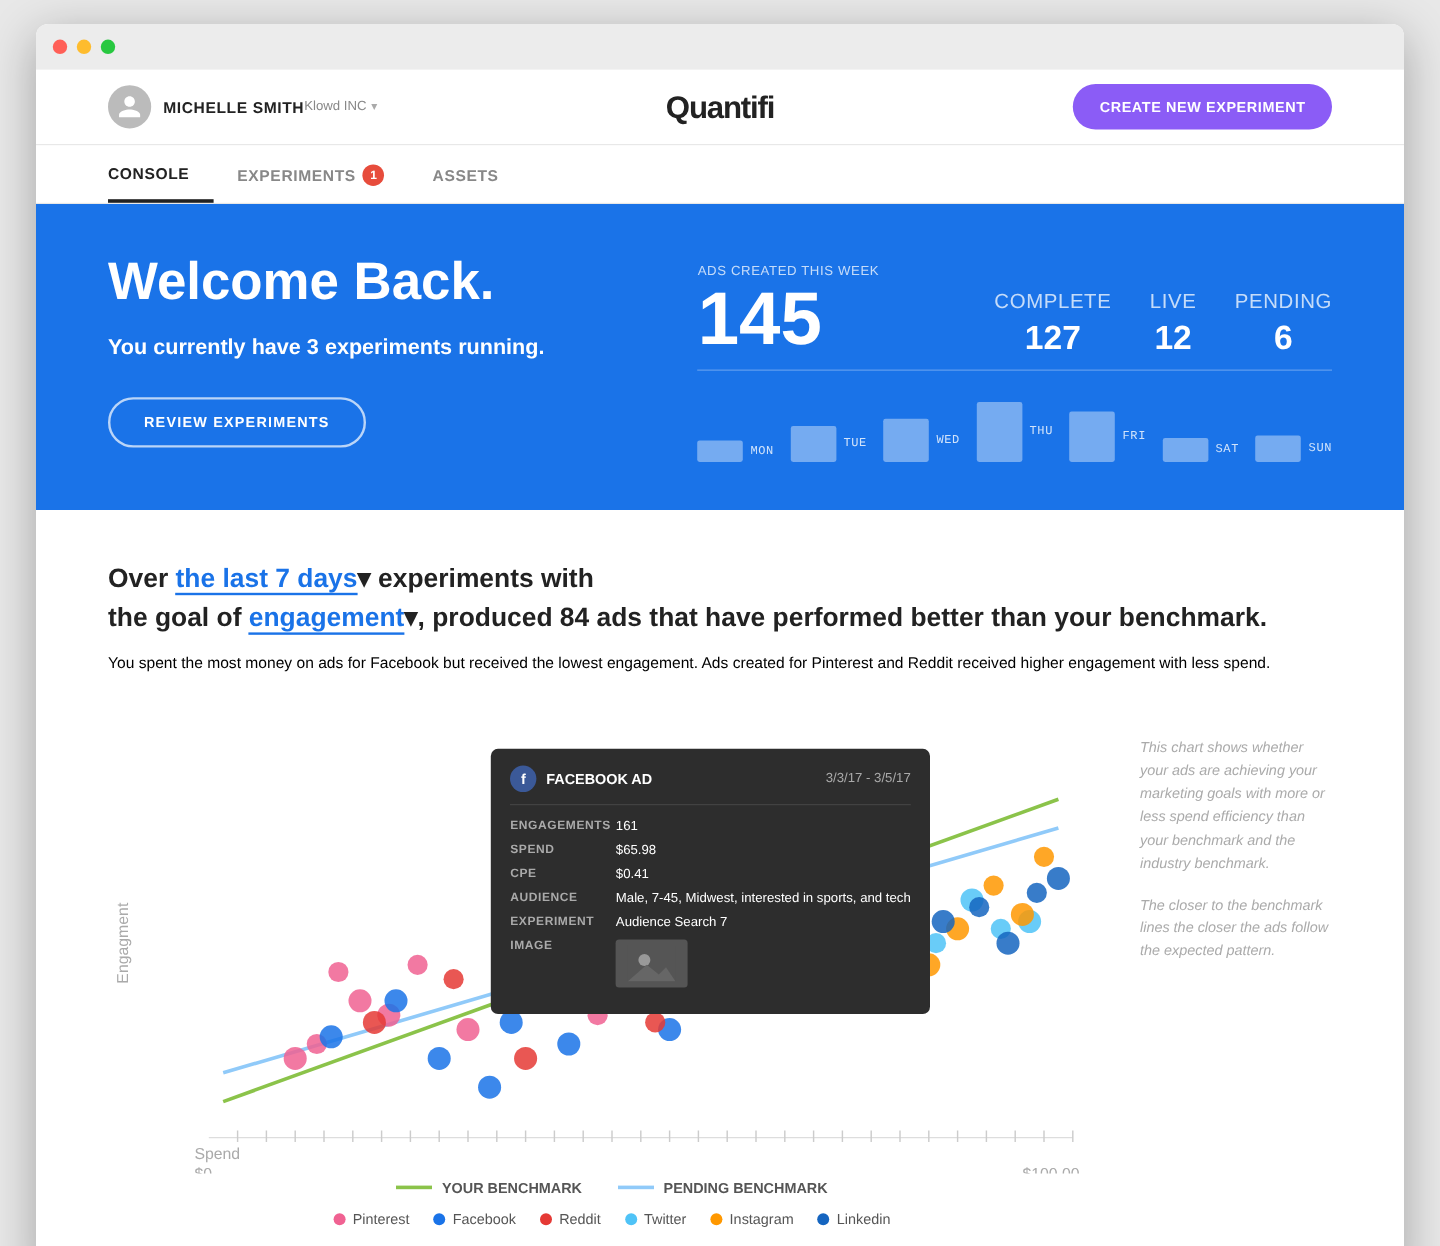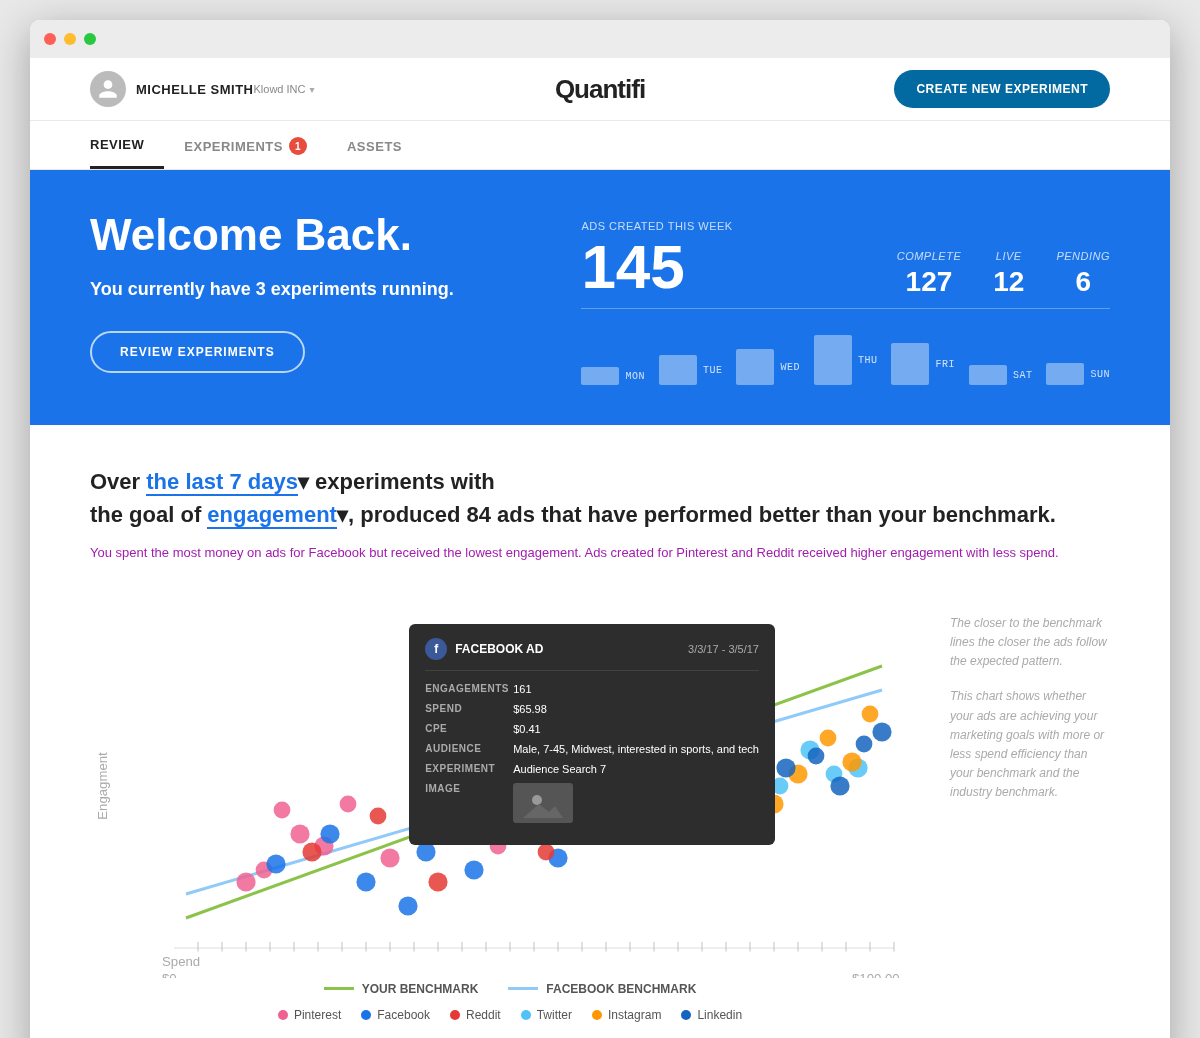--- a/index.html
+++ b/index.html
@@ -46,21 +46,21 @@
       display: flex; align-items: center; justify-content: center;
       color: #fff; font-size: 18px;
     }
     .user-text { display: flex; flex-direction: row; }
     .user-name { font-weight: 700; font-size: 13px; color: #222; letter-spacing: 0.5px; }
     .user-company { font-size: 11px; color: #888; display: flex; align-items: center; gap: 4px; }
     .chevron { font-size: 10px; color: #aaa; }
     .logo { font-size: 26px; font-weight: 800; color: #222; letter-spacing: -1px; flex: 1; text-align: center; }
     .header-right { flex: 1; display: flex; justify-content: flex-end; }
     .create-btn {
-      background: #0369a1;
+      background: #8b5cf6;
       color: #fff;
       border: none;
       border-radius: 25px;
       padding: 12px 22px;
       font-weight: 700;
       font-size: 12px;
       letter-spacing: 0.5px;
       cursor: pointer;
       text-transform: uppercase;
     }
@@ -142,21 +142,21 @@
       gap: 0;
       border-bottom: 1px solid rgba(255,255,255,0.3);
       padding-bottom: 10px;
       margin-bottom: 16px;
     }
     .stat-main { flex: 1; }
     .stat-main-label { font-size: 11px; color: rgba(255,255,255,0.75); text-transform: uppercase; letter-spacing: 0.5px; margin-bottom: 4px; }
     .stat-main-num { font-size: 62px; font-weight: 800; color: #fff; line-height: 1; }
     .stat-secondary { display: flex; gap: 32px; }
     .stat-sec-item { text-align: center; }
-    .stat-sec-label { font-size: 11px; color: rgba(255,255,255,0.75); text-transform: uppercase; letter-spacing: 0.5px; margin-bottom: 4px; font-style: italic; }
+    .stat-sec-label { font-size: 17px; color: rgba(255,255,255,0.75); text-transform: uppercase; letter-spacing: 0.5px; margin-bottom: 4px; }
     .stat-sec-num { font-size: 28px; font-weight: 700; color: #fff; }
 
     
     .bar-chart {
       display: flex;
       align-items: flex-end;
       gap: 14px;
       height: 60px;
     }
     .bar-group { display: flex; flex-direction: row; align-items: center; gap: 6px; font-family: Liberation Mono, monospace; }
@@ -176,21 +176,21 @@
       line-height: 1.5;
       margin-bottom: 12px;
     }
     .insight-text a {
       color: #1a73e8;
       text-decoration: none;
       border-bottom: 2px solid #1a73e8;
     }
     .insight-sub {
       font-size: 13px;
-      color: #a21caf;
+      color: #000000;
       line-height: 1.6;
       margin-bottom: 30px;
     }
 
     
     .chart-area {
       display: flex;
       gap: 20px;
       position: relative;
     }
@@ -296,21 +296,21 @@
       </div>
     </div>
     <div class="logo">Quantifi</div>
     <div class="header-right">
       <button class="create-btn">CREATE NEW EXPERIMENT</button>
     </div>
   </div>
 
   <div class="nav">
     <div class="nav-item active">
-      <span>REVIEW</span>
+      <span>CONSOLE</span>
     </div>
     <div class="nav-item">
       <span>EXPERIMENTS</span>
       <span class="nav-badge">1</span>
     </div>
     <div class="nav-item">
       <span>ASSETS</span>
     </div>
   </div>
 
@@ -533,21 +533,21 @@
         </div>
 
         
         <div class="benchmark-legend">
           <div class="benchmark-item">
             <div class="bench-line" style="background:#8bc34a"></div>
             <span>YOUR BENCHMARK</span>
           </div>
           <div class="benchmark-item">
             <div class="bench-line" style="background:#90caf9"></div>
-            <span>FACEBOOK BENCHMARK</span>
+            <span>PENDING BENCHMARK</span>
           </div>
         </div>
 
         
         <div class="legend">
           <div class="legend-item">
             <div class="legend-dot" style="background:#f06292"></div>
             <span>Pinterest</span>
           </div>
           <div class="legend-item">
@@ -567,18 +567,18 @@
             <span>Instagram</span>
           </div>
           <div class="legend-item">
             <div class="legend-dot" style="background:#1565c0"></div>
             <span>Linkedin</span>
           </div>
         </div>
       </div>
 
       <div class="chart-description">
+        <p style="font-style:italic;">This chart shows whether your ads are achieving your marketing goals with more or less spend efficiency than your benchmark and the industry benchmark.</p>
         <p style="font-style:italic;">The closer to the benchmark lines the closer the ads follow the expected pattern.</p>
-        <p style="font-style:italic;">This chart shows whether your ads are achieving your marketing goals with more or less spend efficiency than your benchmark and the industry benchmark.</p>
       </div>
     </div>
   </div>
 </div>
 
 </body></html>

